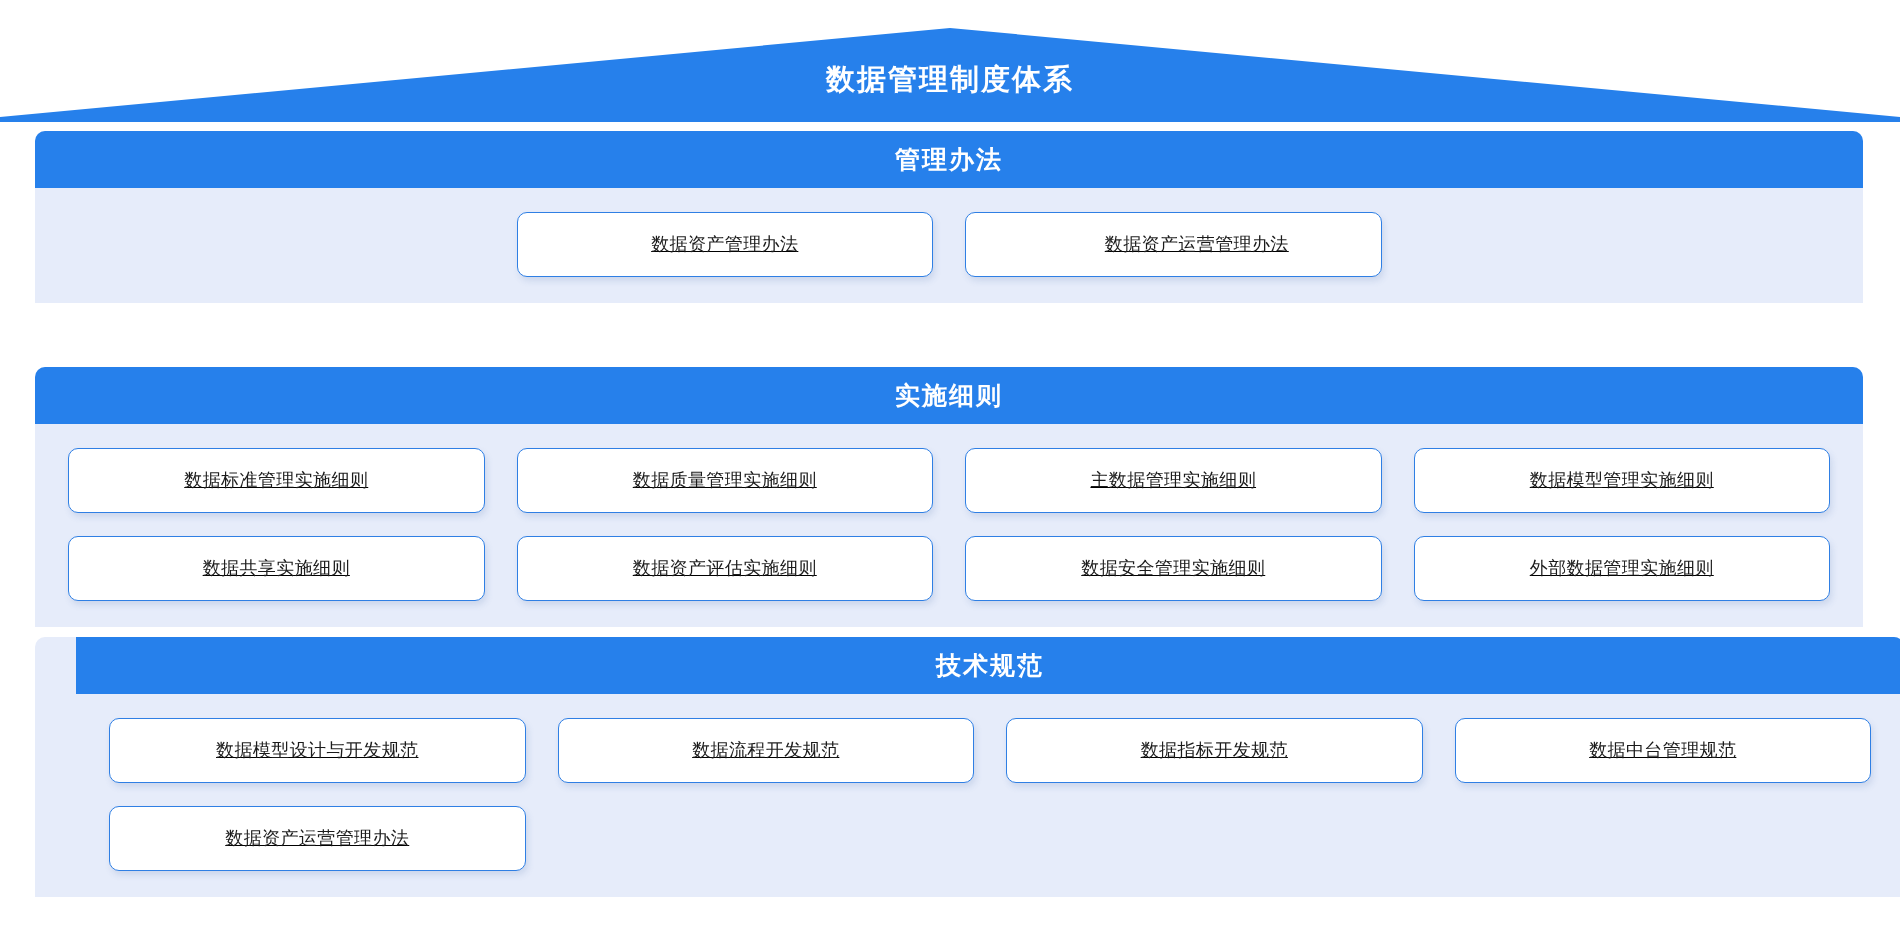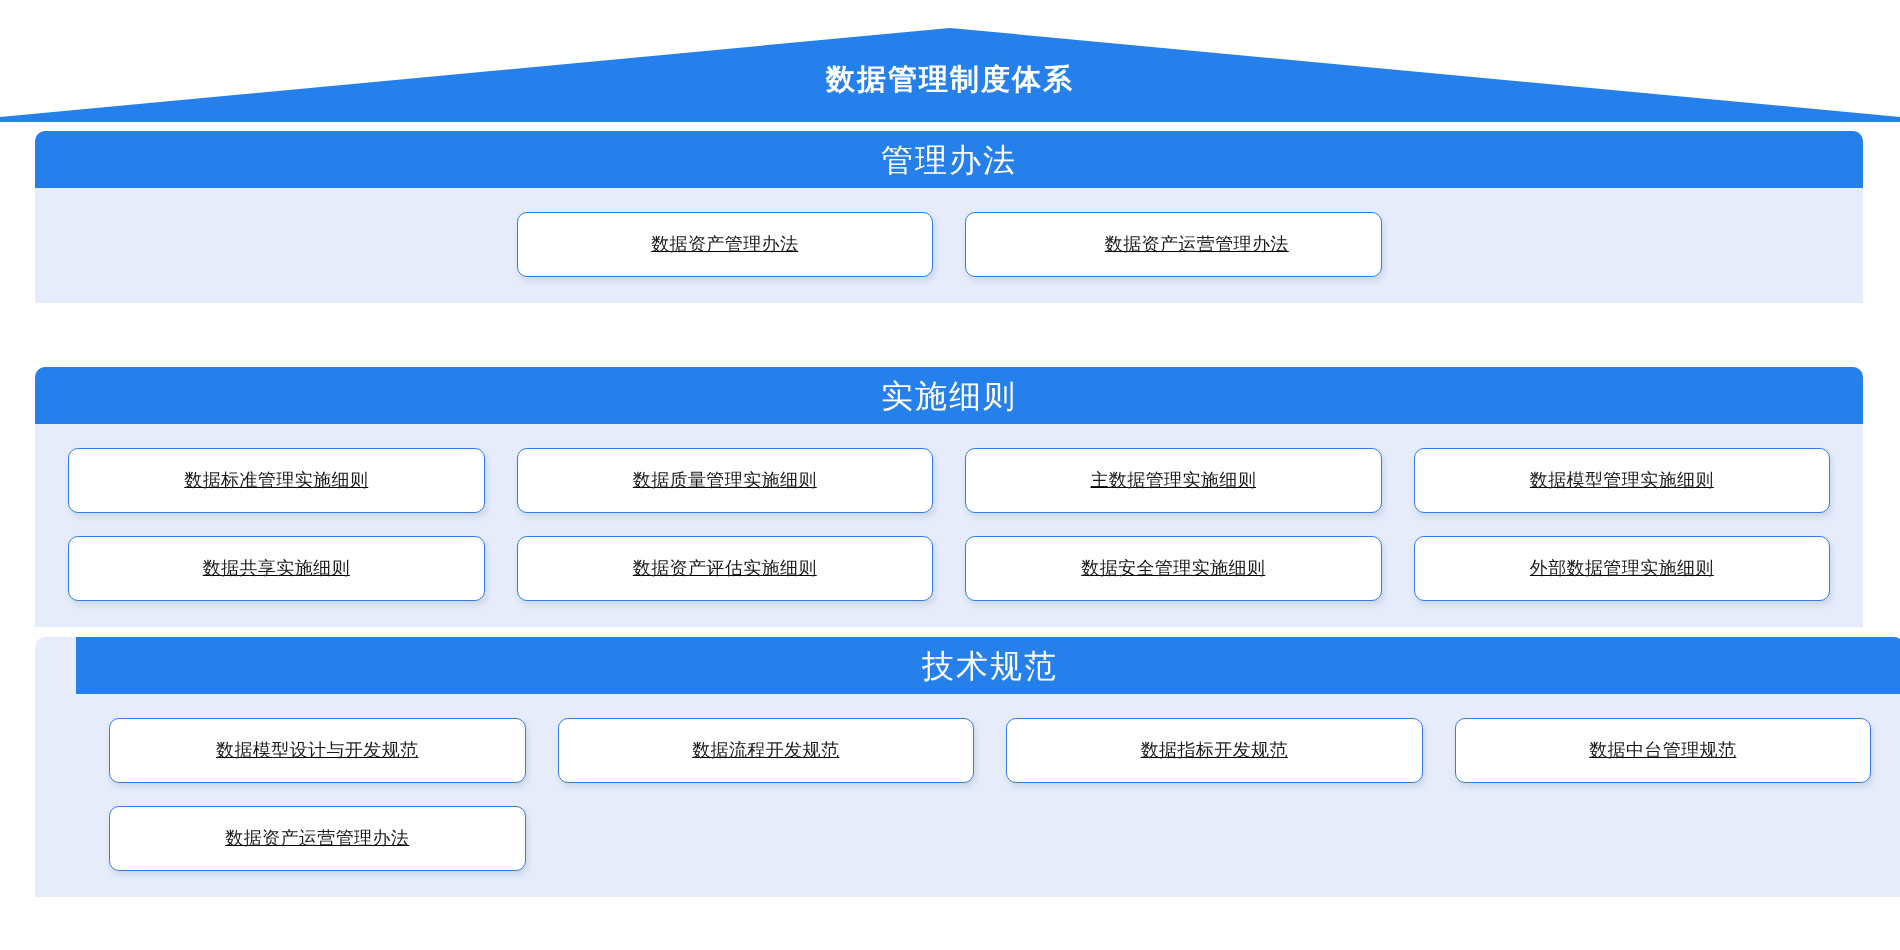--- a/index.html
+++ b/index.html
@@ -67,22 +67,22 @@
   }
   .panel-header {
     height: 57px;
     background: #2680eb;
     display: flex;
     align-items: center;
     justify-content: center;
   }
   .panel-header span {
     color: #ffffff;
-    font-size: 32px;
-    font-weight: normal;
+    font-size: 25px;
+    font-weight: bold;
     letter-spacing: 2px;
     line-height: 1;
   }
   .panel-body {
     padding: 24px 33px 26px 33px;
     background: #e6ecfa;
     text-decoration: underline;
   }
 
   .card-grid {

